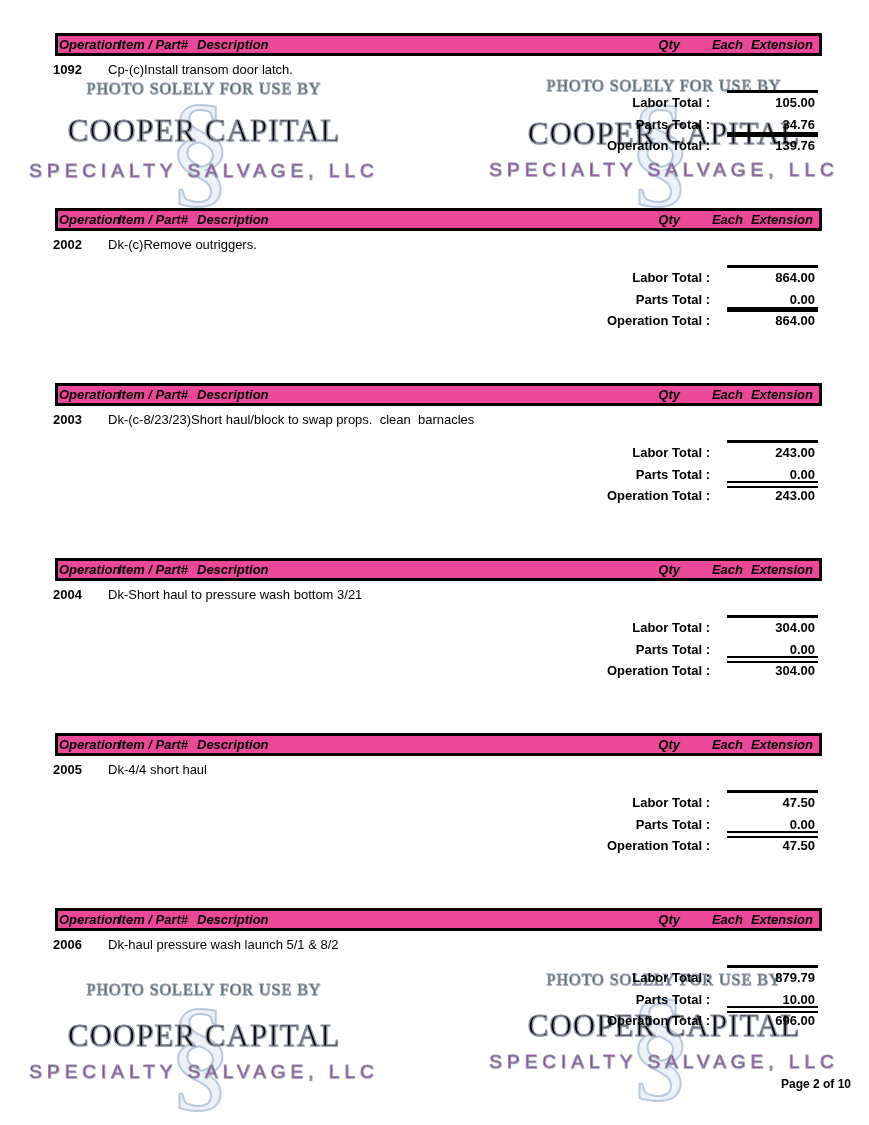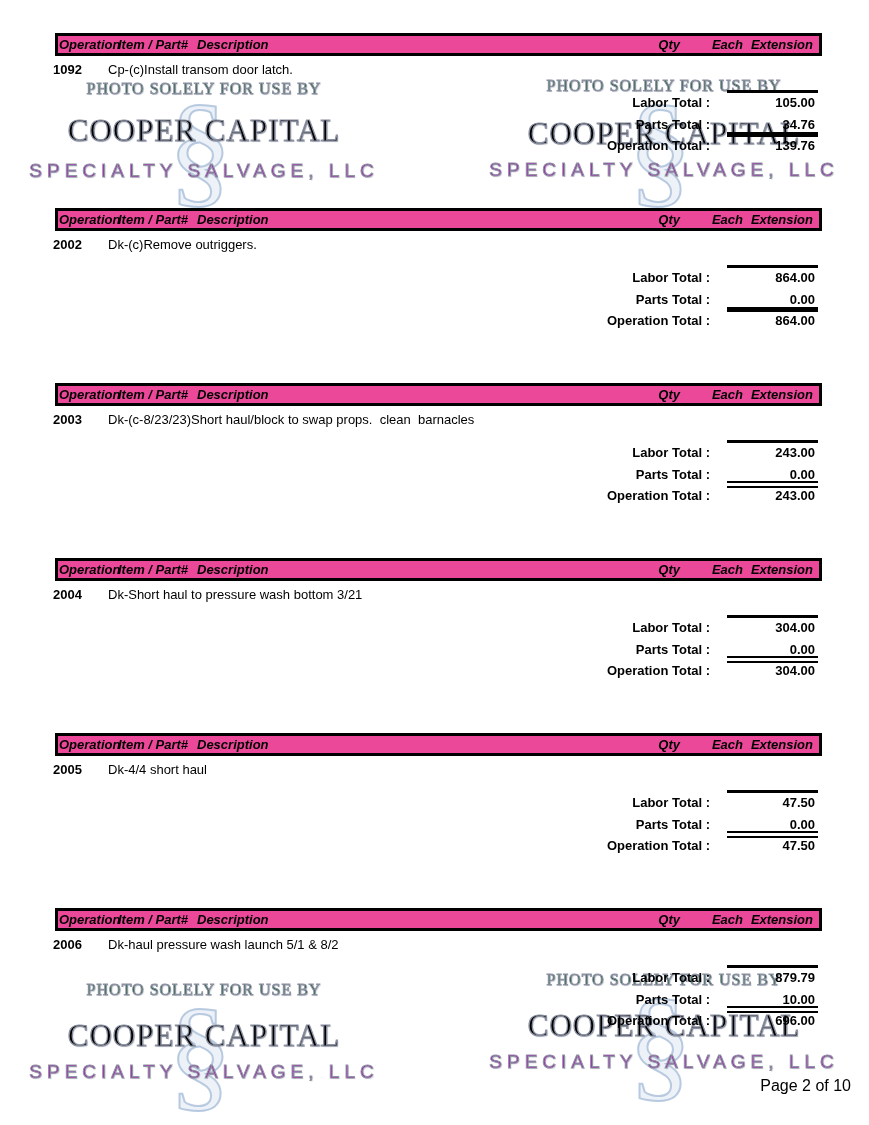--- a/index.html
+++ b/index.html
@@ -48,21 +48,21 @@
   .rule-single{top:57px;height:3px;background:#000;}
   .rule-thick{top:99px;height:5px;background:#000;}
   .rule-double{top:98px;height:7px;background:linear-gradient(#000 0 2px,transparent 2px 5px,#000 5px 7px);}
   .t-row{position:absolute;left:0;width:100%;height:15px;}
   .t-labor{top:62px;} .t-parts{top:84px;} .t-oper{top:105px;}
   .t-label{position:absolute;right:159px;font-size:13px;font-weight:bold;white-space:nowrap;}
   .t-val{position:absolute;right:54px;font-size:13px;font-weight:bold;white-space:nowrap;}
   
   .page-footer{
     position:absolute;top:1077px;right:18px;z-index:2;
-    font-size:16px;font-weight:normal;white-space:nowrap;margin-left:32px;
+    font-size:12px;font-weight:bold;white-space:nowrap;margin-left:32px;
   }
 </style>
 </head>
 <body>
 
 <div id="page">
 
   <div class="wm" style="left:204px;top:0;">
     <div class="wm-sym" style="top:84px;left:-4px;">§</div>
     <div class="wm-photo" style="top:80px;">PHOTO SOLELY FOR USE BY</div>

